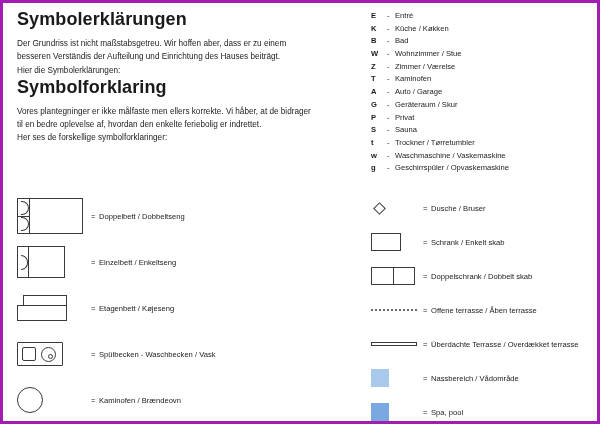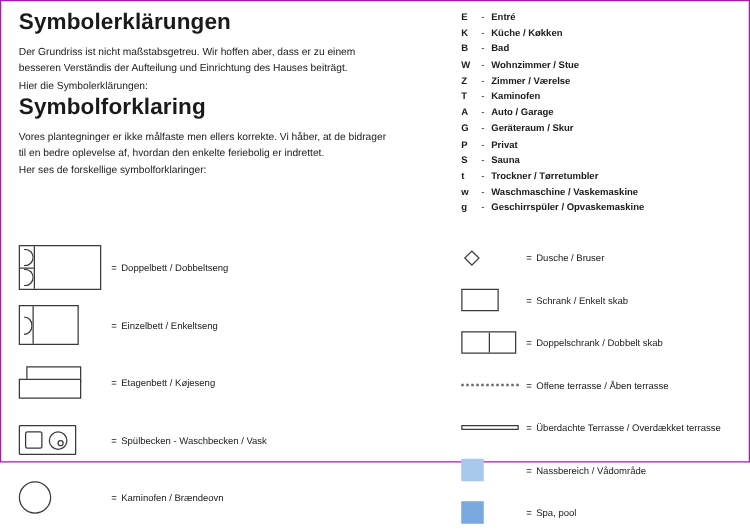--- a/index.html
+++ b/index.html
@@ -10,23 +10,23 @@
     width: 600px;
     height: 424px;
     background: #ffffff;
     font-family: "Liberation Sans", sans-serif;
     color: #1a1a1a;
     overflow: hidden;
   }
   .page {
     position: relative;
     width: 600px;
-    height: 370px;
-    box-sizing: border-box;
-    border: 1px solid #a21caf;
+    height: 424px;
+    box-sizing: border-box;
+    border: 3px solid #a21caf;
     background: #fff;
     padding-left: 36px;
   }
 
   
   .left-col {
     position: absolute;
     left: 14px;
     top: 6px;
     width: 330px;
@@ -236,21 +236,20 @@
     color: #1a1a1a;
   }
   .abbr-dash {
     width: 8px;
     flex: 0 0 8px;
     color: #1a1a1a;
   }
   .abbr-val {
     color: #1a1a1a;
     white-space: nowrap;
-    font-weight: bold;
   }
 
   
   .rsym-list {
     position: absolute;
     left: 368px;
     top: 188px;
     width: 225px;
   }
   .rsym-row {

